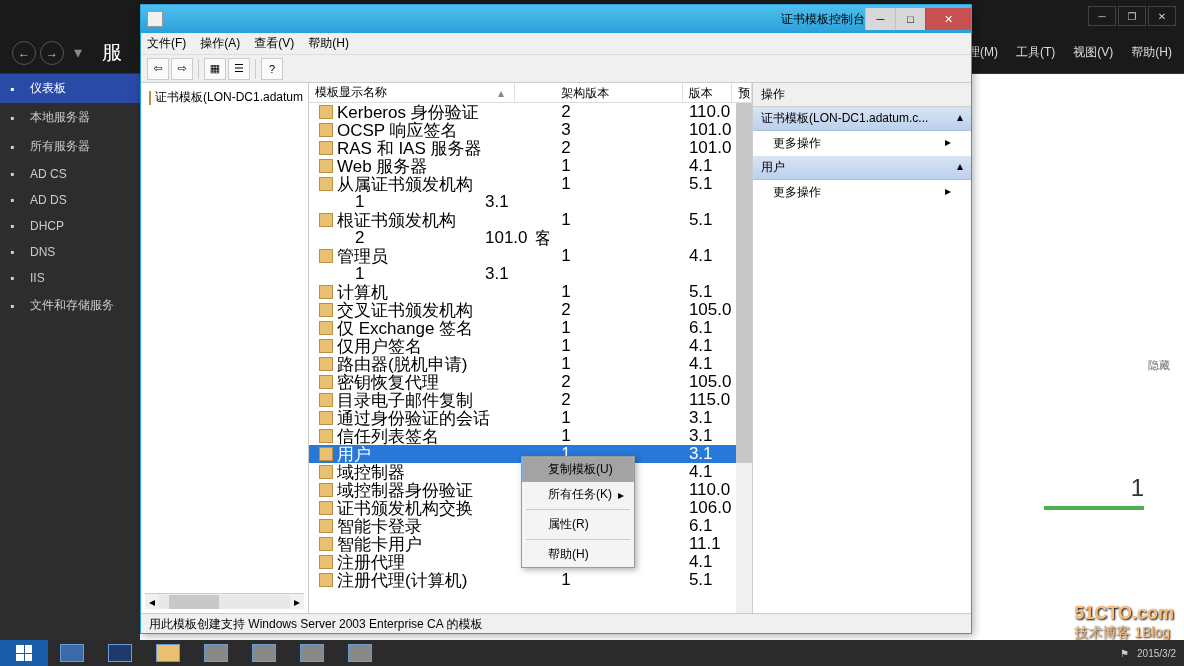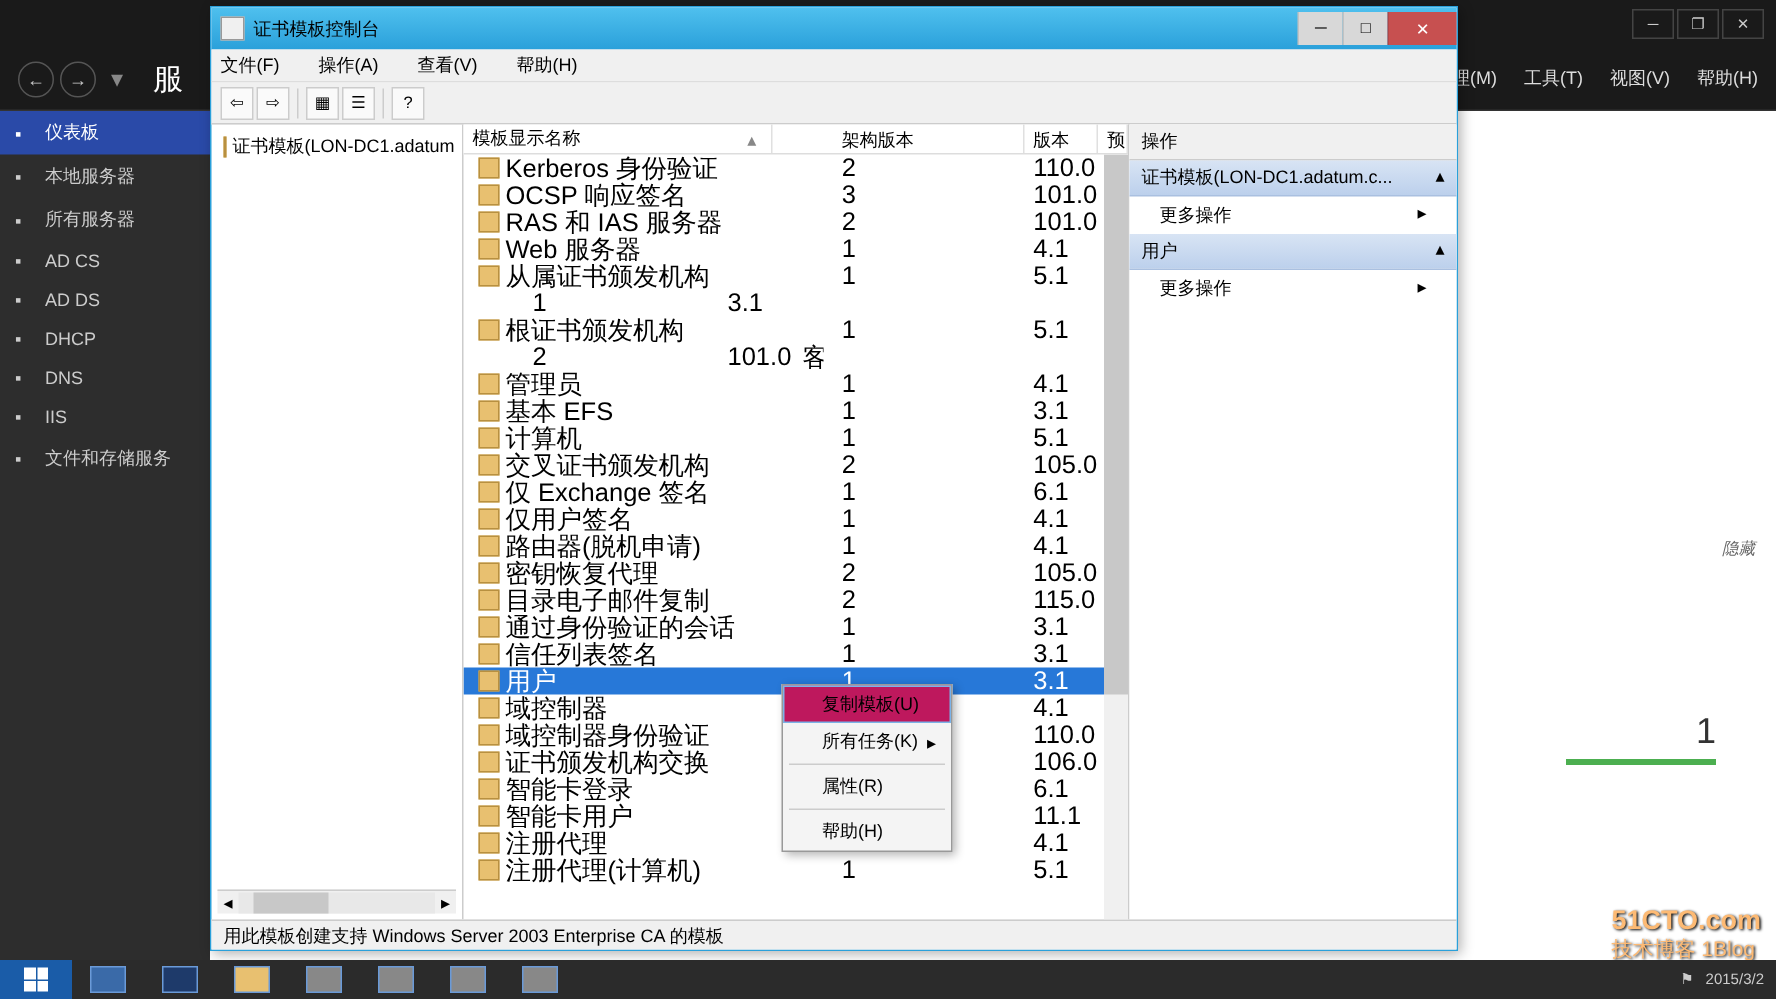--- a/index.html
+++ b/index.html
@@ -14,32 +14,32 @@
 .bg-nav .title { font-size: 20px; margin-left: 20px; color: #fff; }
 .bg-nav .spacer { flex: 1; }
 .bg-nav .menu-item { margin-left: 18px; font-size: 12px; color: #ddd; }
 .bg-body { display: flex; height: calc(100% - 74px); background: #fff; }
 .bg-sidebar { width: 140px; background: #2d2d2d; color: #ccc; font-size: 12px; }
 .bg-sidebar .item { padding: 6px 10px; display: flex; align-items: center; gap: 6px; }
 .bg-sidebar .item.active { background: #2a4aa8; color: #fff; }
 .bg-sidebar .ico { width: 14px; height: 14px; display: inline-block; }
 .bg-content { flex: 1; background: #fff; position: relative; }
 .bg-content .num1 { position: absolute; right: 40px; top: 400px; font-size: 24px; color: #333; border-bottom: 4px solid #4caf50; width: 100px; text-align: right; padding-bottom: 4px; }
-.bg-content .hide { position: absolute; right: 14px; top: 284px; font-size: 11px; color: #666; font-style: italic; }
+.bg-content .hide { position: absolute; right: 14px; top: 284px; font-size: 11px; color: #666; }
 
 
 .mmc { position: absolute; left: 140px; top: 4px; width: 832px; height: 630px; background: #fff; border: 1px solid #2aa0da; box-shadow: 2px 2px 8px rgba(0,0,0,0.3); display: flex; flex-direction: column; }
 .mmc-title { height: 28px; background: linear-gradient(#4fc0ee,#2aa0da); display: flex; align-items: center; color: #000; font-size: 12px; }
 .mmc-title .ico { width: 16px; height: 16px; margin: 0 6px; background: #f0f0f0; border: 1px solid #999; }
-.mmc-title .txt { flex: 1; text-align: left; }
+.mmc-title .txt { flex: 1; text-align: right; }
 .mmc-title .wbtns { display: flex; }
 .mmc-title .wbtn { width: 30px; height: 22px; display: flex; align-items: center; justify-content: center; font-size: 11px; border-left: 1px solid rgba(0,0,0,0.1); }
 .mmc-title .wbtn.close { background: #c75050; color: #fff; width: 46px; }
 .mmc-title .wbtn.min, .mmc-title .wbtn.max { background: #d8d8d8; }
-.mmc-menu { height: 22px; background: #f0f0f0; display: flex; align-items: center; padding: 0 6px; font-size: 12px; gap: 26px; border-bottom: 1px solid #ddd; }
+.mmc-menu { height: 22px; background: #f0f0f0; display: flex; align-items: center; padding: 0 6px; font-size: 12px; gap: 14px; border-bottom: 1px solid #ddd; }
 .mmc-tools { height: 28px; background: #f0f0f0; display: flex; align-items: center; padding: 0 6px; gap: 2px; border-bottom: 1px solid #ccc; }
 .mmc-tools .tbtn { width: 22px; height: 22px; border: 1px solid #ccc; background: #fafafa; display: flex; align-items: center; justify-content: center; font-size: 11px; }
 .mmc-tools .sep { width: 1px; height: 20px; background: #ccc; margin: 0 3px; }
 .mmc-body { flex: 1; display: flex; min-height: 0; }
 .mmc-tree { width: 168px; border-right: 1px solid #ccc; padding: 4px; font-size: 12px; display: flex; flex-direction: column; }
 .mmc-tree .node { padding: 2px 4px; white-space: nowrap; overflow: hidden; display: flex; align-items: center; gap: 4px; }
 .mmc-tree .node .ni { width: 14px; height: 14px; background: #e8c070; border: 1px solid #b89040; }
 .mmc-tree .hscroll { margin-top: auto; height: 16px; background: #f0f0f0; border-top: 1px solid #ccc; display: flex; align-items: center; }
 .mmc-tree .hscroll .track { flex: 1; background: #e8e8e8; height: 14px; position: relative; }
 .mmc-tree .hscroll .thumb { position: absolute; left: 10px; width: 50px; height: 14px; background: #c8c8c8; }
@@ -59,21 +59,21 @@
 .vscroll .thumb { position: absolute; top: 0; width: 16px; height: 360px; background: #c8c8c8; }
 .mmc-actions { width: 218px; background: #fff; font-size: 12px; }
 .mmc-actions .hdr { background: #f0f0f0; padding: 3px 8px; border-bottom: 1px solid #ccc; }
 .mmc-actions .sec { background: linear-gradient(#d8e4f4,#bcd0ec); padding: 3px 8px; display: flex; justify-content: space-between; border-bottom: 1px solid #aac0e0; }
 .mmc-actions .act { padding: 4px 20px; display: flex; justify-content: space-between; }
 .mmc-status { height: 20px; background: #f0f0f0; border-top: 1px solid #ccc; font-size: 12px; padding: 2px 8px; }
 
 
 .ctx { position: absolute; left: 521px; top: 456px; width: 114px; background: #f4f4f4; border: 1px solid #999; box-shadow: 2px 2px 6px rgba(0,0,0,0.3); font-size: 12px; z-index: 100; }
 .ctx .ci { padding: 4px 10px 4px 26px; border-bottom: 0; display: flex; justify-content: space-between; align-items: center; }
-.ctx .ci.hover { background: #be185d; border: 1px solid #7bb3e8; padding: 3px 9px 3px 25px; }
+.ctx .ci.hover { background: #a3a3a3; border: 1px solid #7bb3e8; padding: 3px 9px 3px 25px; }
 .ctx .sep { height: 1px; background: #ccc; margin: 2px 4px; }
 
 
 .taskbar { position: absolute; left: 0; right: 0; bottom: 0; height: 26px; background: #2b2b2b; display: flex; align-items: stretch; }
 .taskbar .start { width: 48px; background: #1a5ca8; display: flex; align-items: center; justify-content: center; }
 .taskbar .start .grid { width: 16px; height: 16px; display: grid; grid-template-columns: 1fr 1fr; grid-template-rows: 1fr 1fr; gap: 1px; }
 .taskbar .start .grid div { background: #fff; }
 .taskbar .tbtn { width: 48px; display: flex; align-items: center; justify-content: center; border-right: 0; }
 .taskbar .tbtn .ic { width: 24px; height: 18px; background: #4a7ab8; border: 1px solid #6a9ad8; }
 .taskbar .tray { margin-left: auto; display: flex; align-items: center; color: #ccc; font-size: 10px; padding: 0 8px; gap: 8px; }
@@ -263,24 +263,20 @@
           <div class="row">
             <div class="cell col-name">
               <span class="ico"></span>
               <span>管理员</span>
             </div>
             <div class="cell col-arch">1</div>
             <div class="cell col-ver">4.1</div>
             <div class="cell col-int"></div>
           </div>
           <div class="row">
-            <div class="cell col-name">
-              <span class="ico"></span>
-              <span>基本 EFS</span>
-            </div>
             <div class="cell col-arch">1</div>
             <div class="cell col-ver">3.1</div>
             <div class="cell col-int"></div>
           </div>
           <div class="row">
             <div class="cell col-name">
               <span class="ico"></span>
               <span>计算机</span>
             </div>
             <div class="cell col-arch">1</div>

